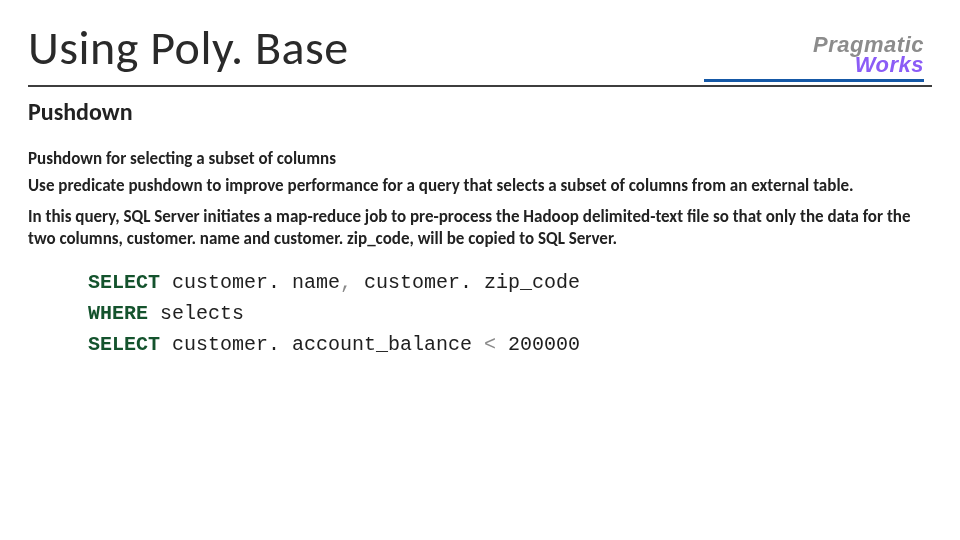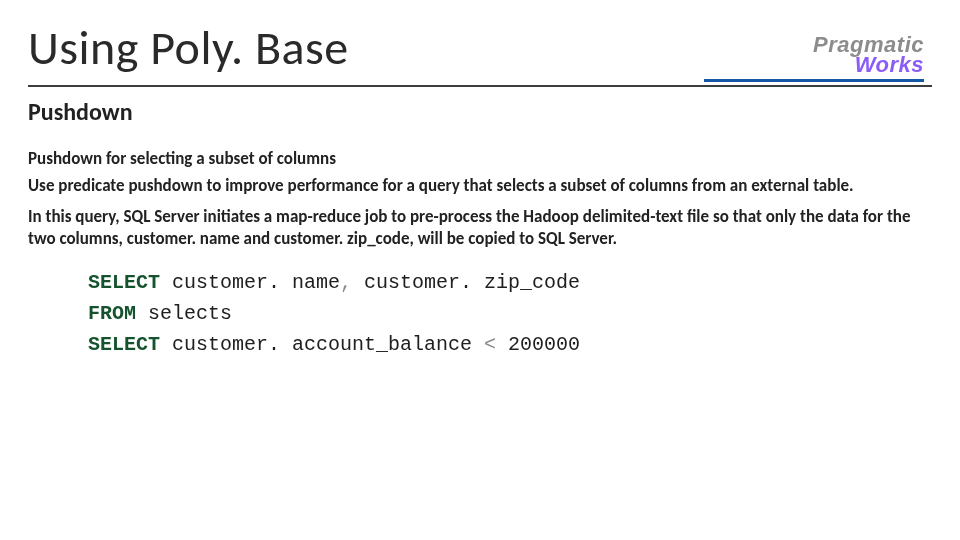--- a/index.html
+++ b/index.html
@@ -104,16 +104,16 @@
   <hr class="rule">
 
   <div class="subtitle">Pushdown</div>
 
   <div class="section-head">Pushdown for selecting a subset of columns</div>
 
   <p class="body-text">Use predicate pushdown to improve performance for a query that selects a subset of columns from an external table.</p>
   <p class="body-text">In this query, SQL Server initiates a map-reduce job to pre-process the Hadoop delimited-text file so that only the data for the two columns, customer. name and customer. zip_code, will be copied to SQL Server.</p>
 
   <div class="code-block"><span class="kw">SELECT</span><span> customer. name</span><span class="punc">,</span><span> customer. zip_code</span>
-<span class="kw">FROM</span><span> selects</span>
+<span class="kw">WHERE</span><span> selects</span>
 <span class="kw">SELECT</span><span> customer. account_balance </span><span class="punc">&lt;</span><span> 200000</span></div>
 
 </div>
 
 </body></html>

